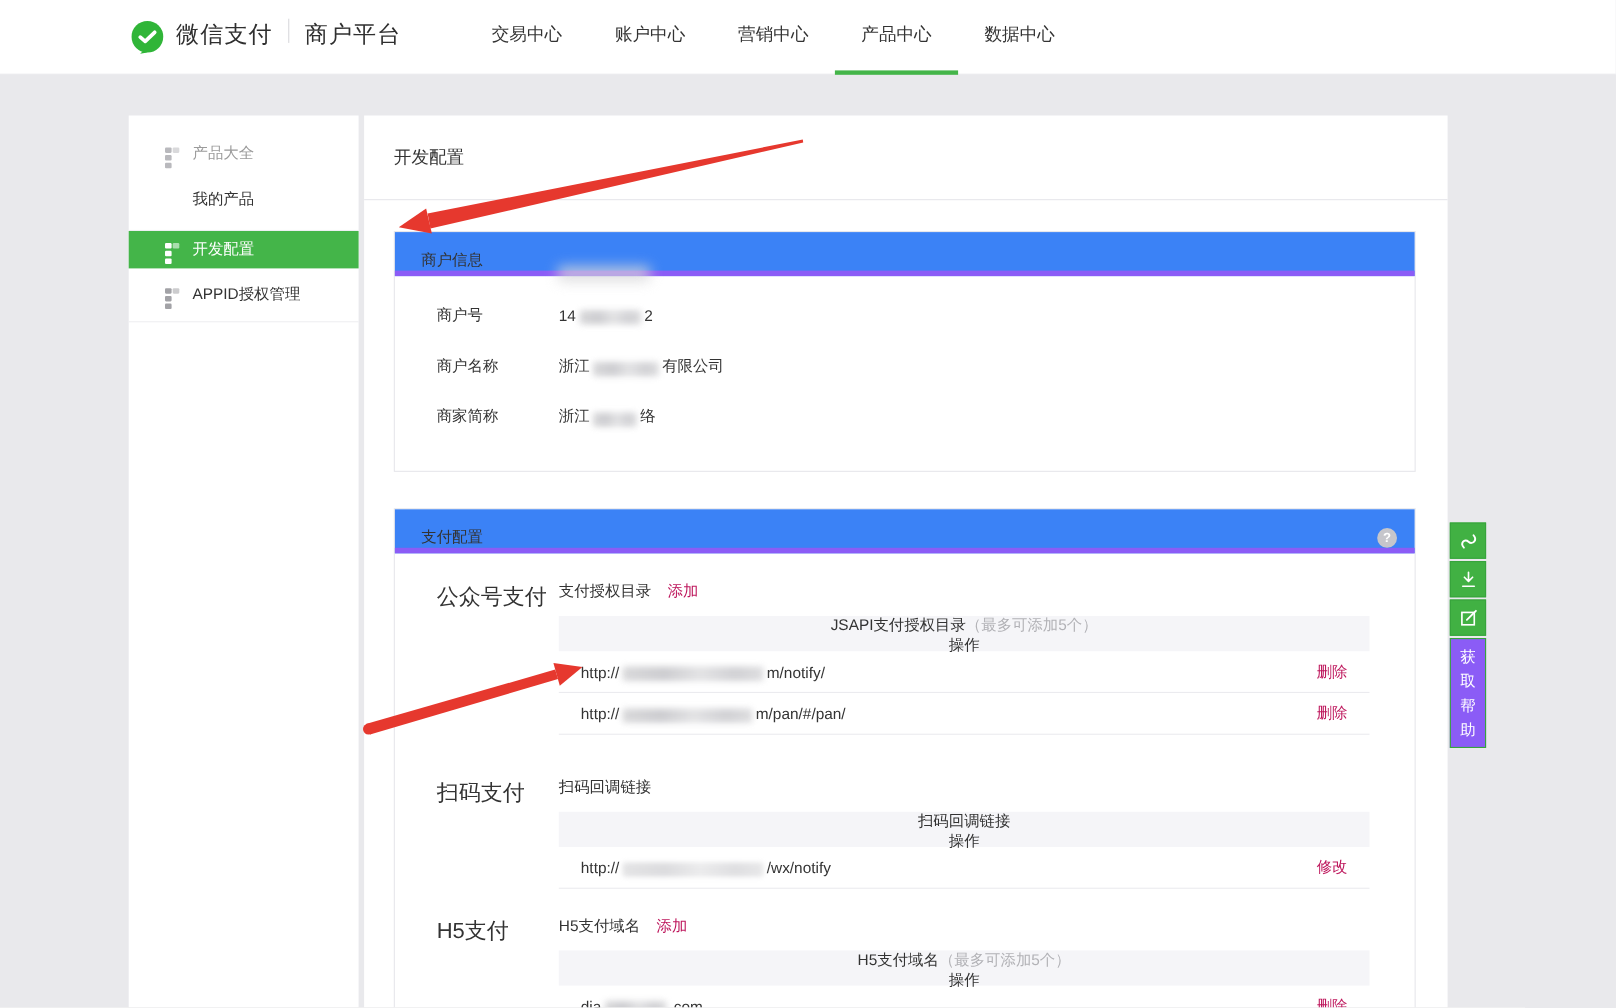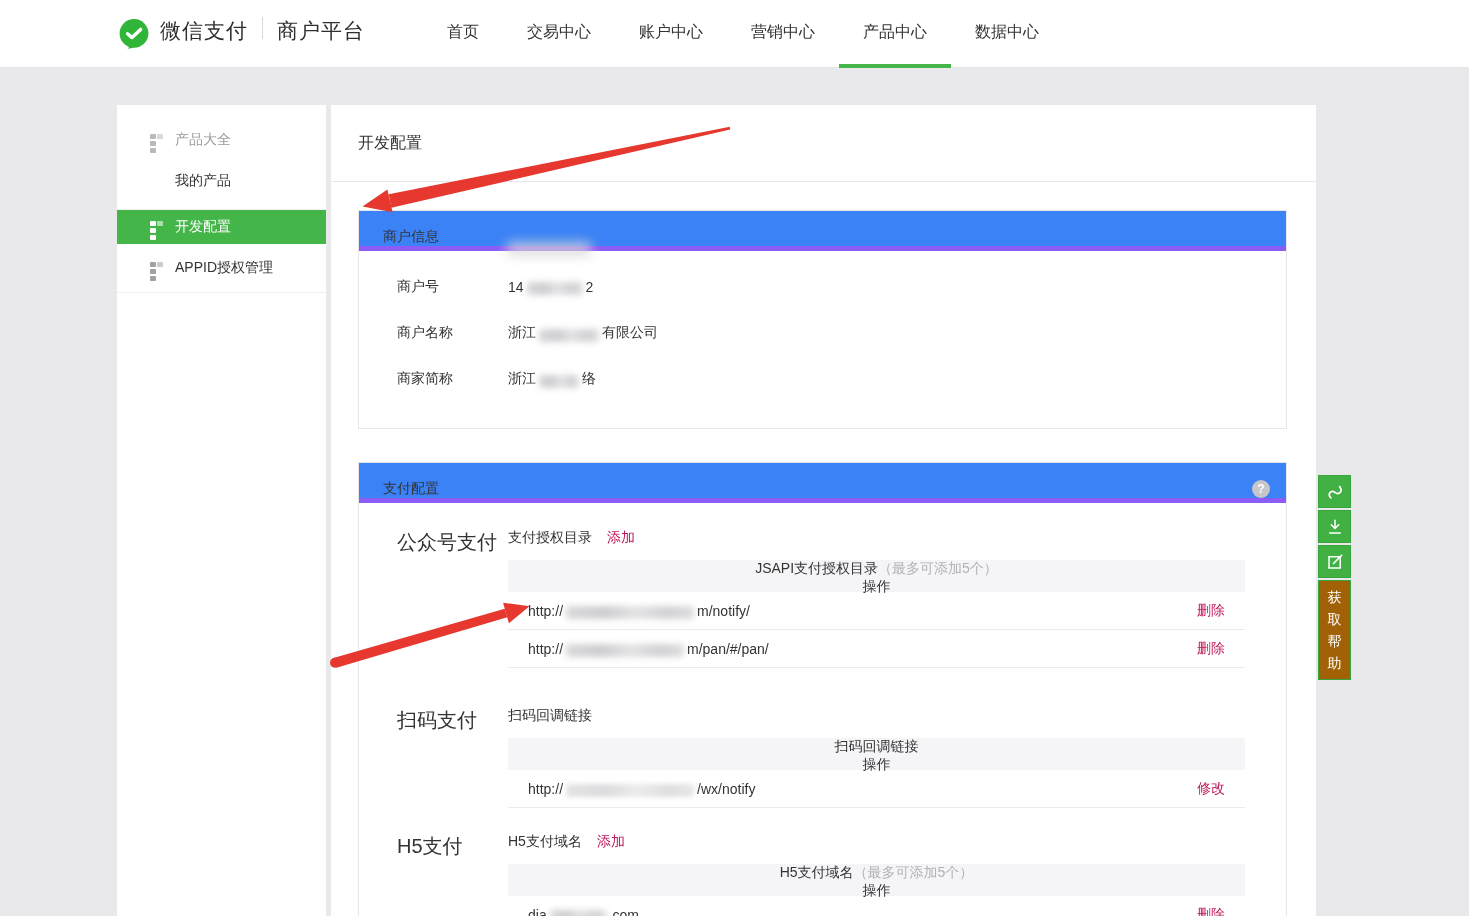--- a/index.html
+++ b/index.html
@@ -63,21 +63,21 @@
   .t-row { height:38px; display:flex; align-items:center; justify-content:space-between; padding:0 20px; border-bottom:1px solid #ebebef; font-size:14px; color:#333; }
   .url-cell { white-space:nowrap; display:flex; align-items:flex-end; }
 
   .redact { display:inline-block; height:13px; border-radius:2px; margin:0 3px; vertical-align:middle;
             background:linear-gradient(90deg,#d2d2d4,#c4c4c8 30%,#dedee0 55%,#c9c9cd 80%,#d8d8da); filter:blur(3px); opacity:.85; }
   .redact.light { opacity:.6; filter:blur(2.5px); }
 
   
   .float-toolbar { position:absolute; left:1318px; top:475px; width:33px; z-index:5; }
   .fbtn { width:33px; height:33px; background:#41b143; border:1px solid #37a43c; margin-bottom:2px; display:flex; align-items:center; justify-content:center; cursor:pointer; }
-  .fbtn-help { width:33px; height:100px; background:#a16207; border:1px solid #37a43c; cursor:pointer; display:flex; align-items:center; justify-content:center; }
+  .fbtn-help { width:33px; height:100px; background:#8b5cf6; border:1px solid #37a43c; cursor:pointer; display:flex; align-items:center; justify-content:center; }
   .fbtn-help span { display:block; width:15px; color:#fff; font-size:14px; line-height:22px; word-break:break-all; text-align:center; }
 
   
   .arrows { position:absolute; left:0; top:0; width:1469px; height:916px; pointer-events:none; z-index:10; }
 </style>
 </head>
 <body>
 
 <div class="viewport">
 
@@ -88,21 +88,20 @@
           <circle cx="17" cy="16.4" r="14.4" fill="#30b538"></circle>
           <path d="M17 30.8 L13.2 29.2 L10.4 31.8 Z" fill="#30b538"></path>
           <path d="M10.5 16.8 L15 20.6 L23.6 12.4" stroke="#fff" stroke-width="3.4" fill="none" stroke-linecap="round" stroke-linejoin="round"></path>
         </svg>
       </span>
       <span class="brand-title">微信支付</span>
       <span class="brand-sep"></span>
       <span class="brand-portal">商户平台</span>
     </div>
     <nav class="topnav">
-      <div class="nav-item">首页</div>
       <div class="nav-item">交易中心</div>
       <div class="nav-item">账户中心</div>
       <div class="nav-item">营销中心</div>
       <div class="nav-item active">产品中心</div>
       <div class="nav-item">数据中心</div>
     </nav>
   </header>
 
   <div class="layout">
 

